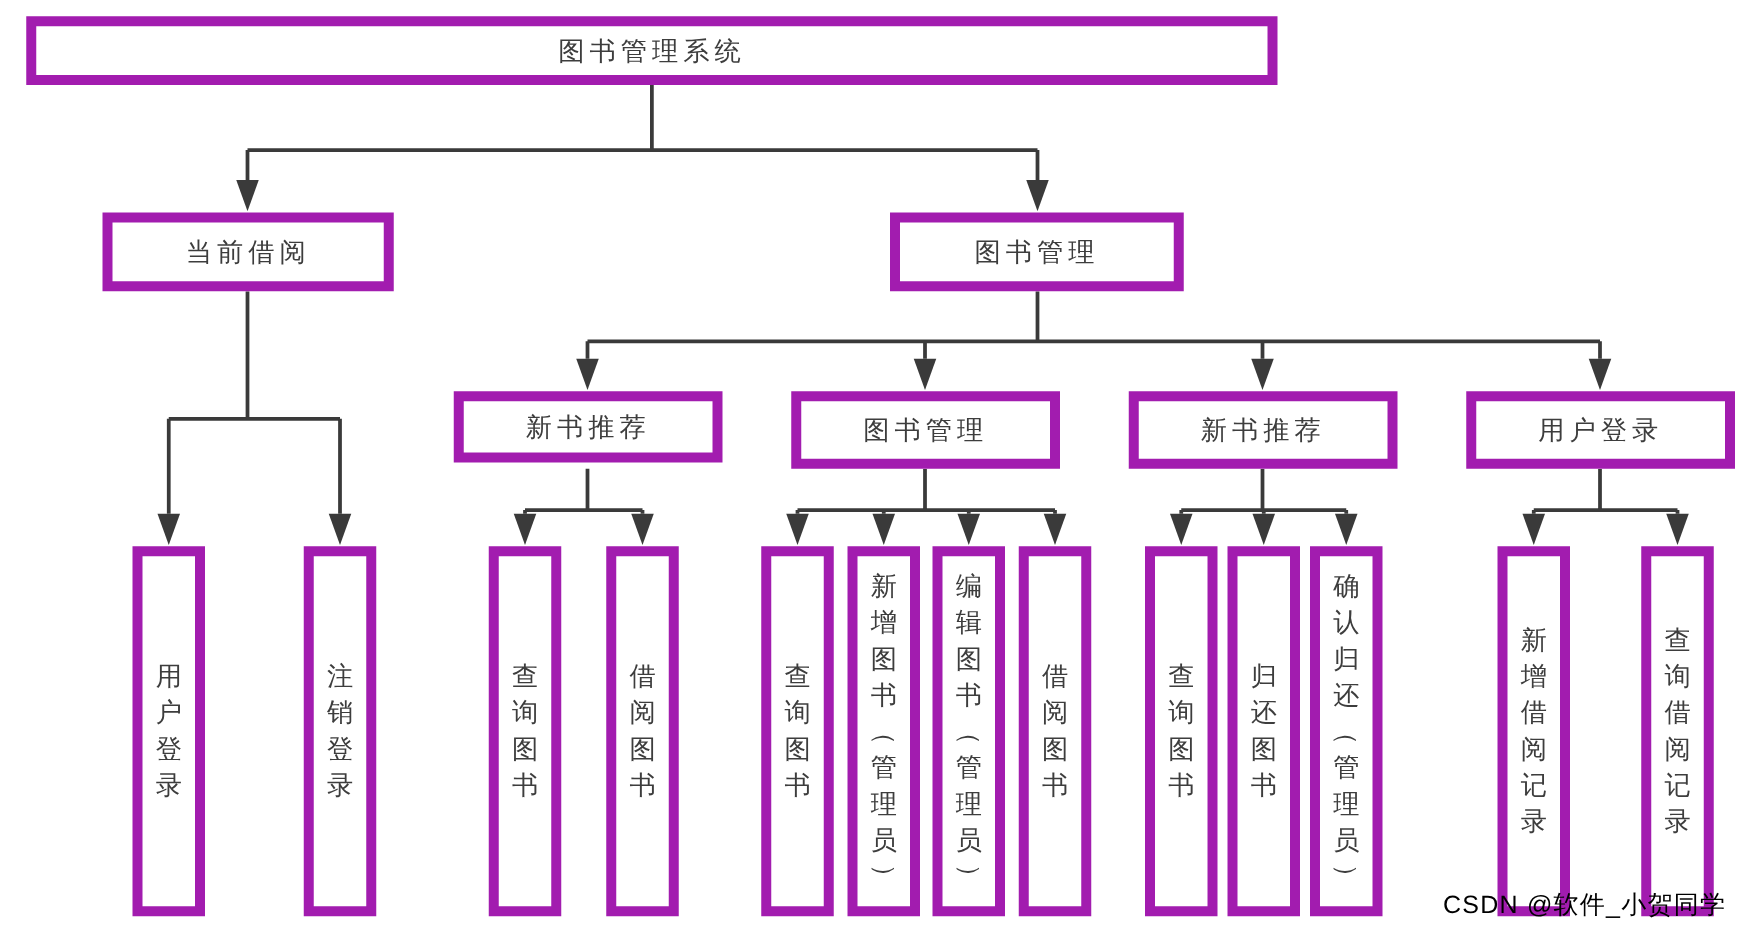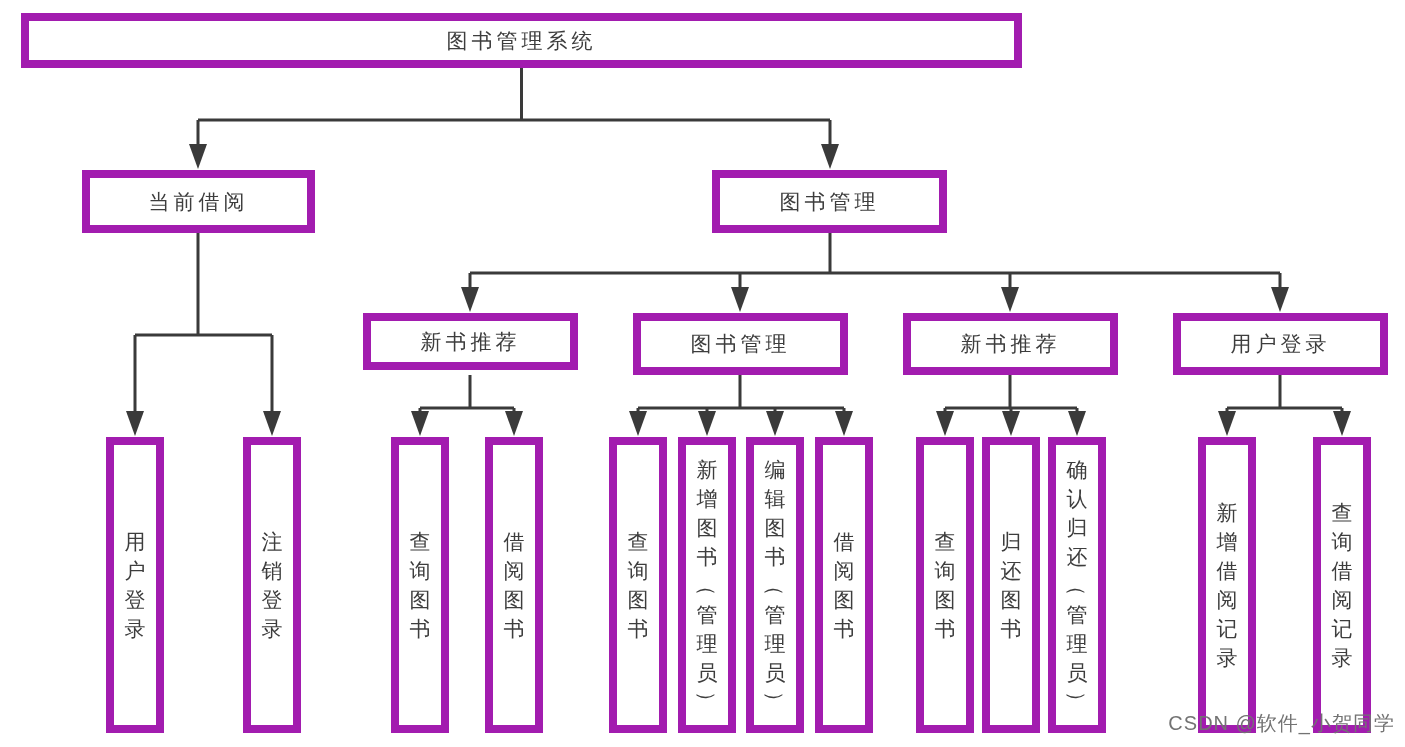--- a/index.html
+++ b/index.html
@@ -16,21 +16,21 @@
     color:#3d3d3d;
   }
   .hlabel{font-size:21px;letter-spacing:4px;white-space:nowrap;}
   .vlabel{
     display:flex;flex-direction:column;align-items:center;justify-content:center;
     width:100%;height:100%;font-size:21px;color:#3d3d3d;
   }
   .vchar{height:29px;line-height:29px;display:flex;align-items:center;justify-content:center;width:100%;}
   .vchar.rot{transform:rotate(90deg);}
   .watermark{
-    position:absolute;right:10px;top:710px;font-size:20px;color:#737373;
+    position:absolute;right:24px;top:710px;font-size:20px;color:#000000;
     letter-spacing:1px;white-space:nowrap;
   }
 </style>
 </head>
 <body>
 
 <div class="canvas">
 
   <svg class="connectors" width="1405" height="747" viewBox="0 0 1405 747">
 

